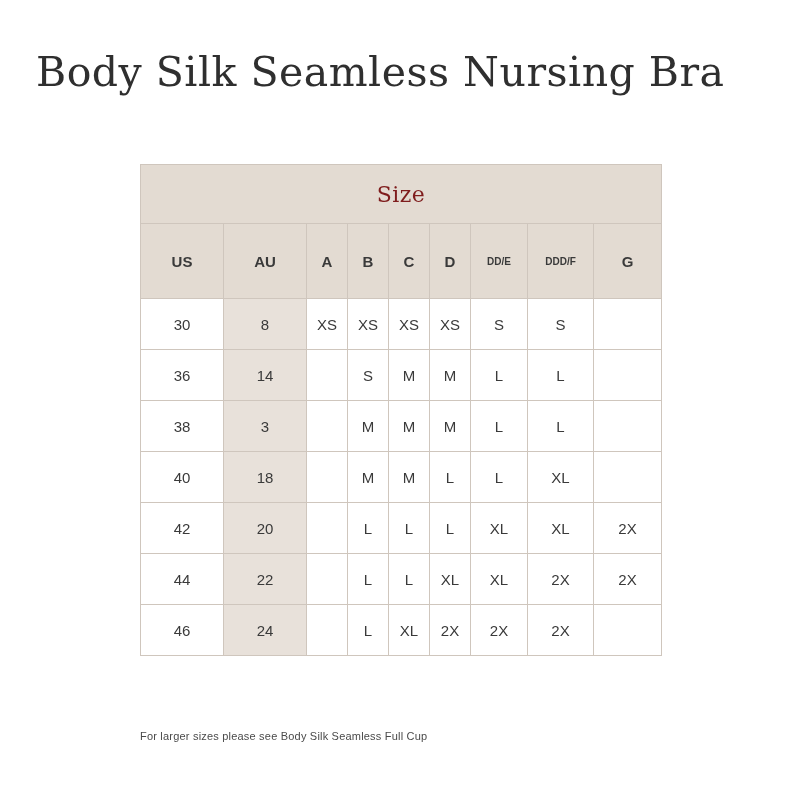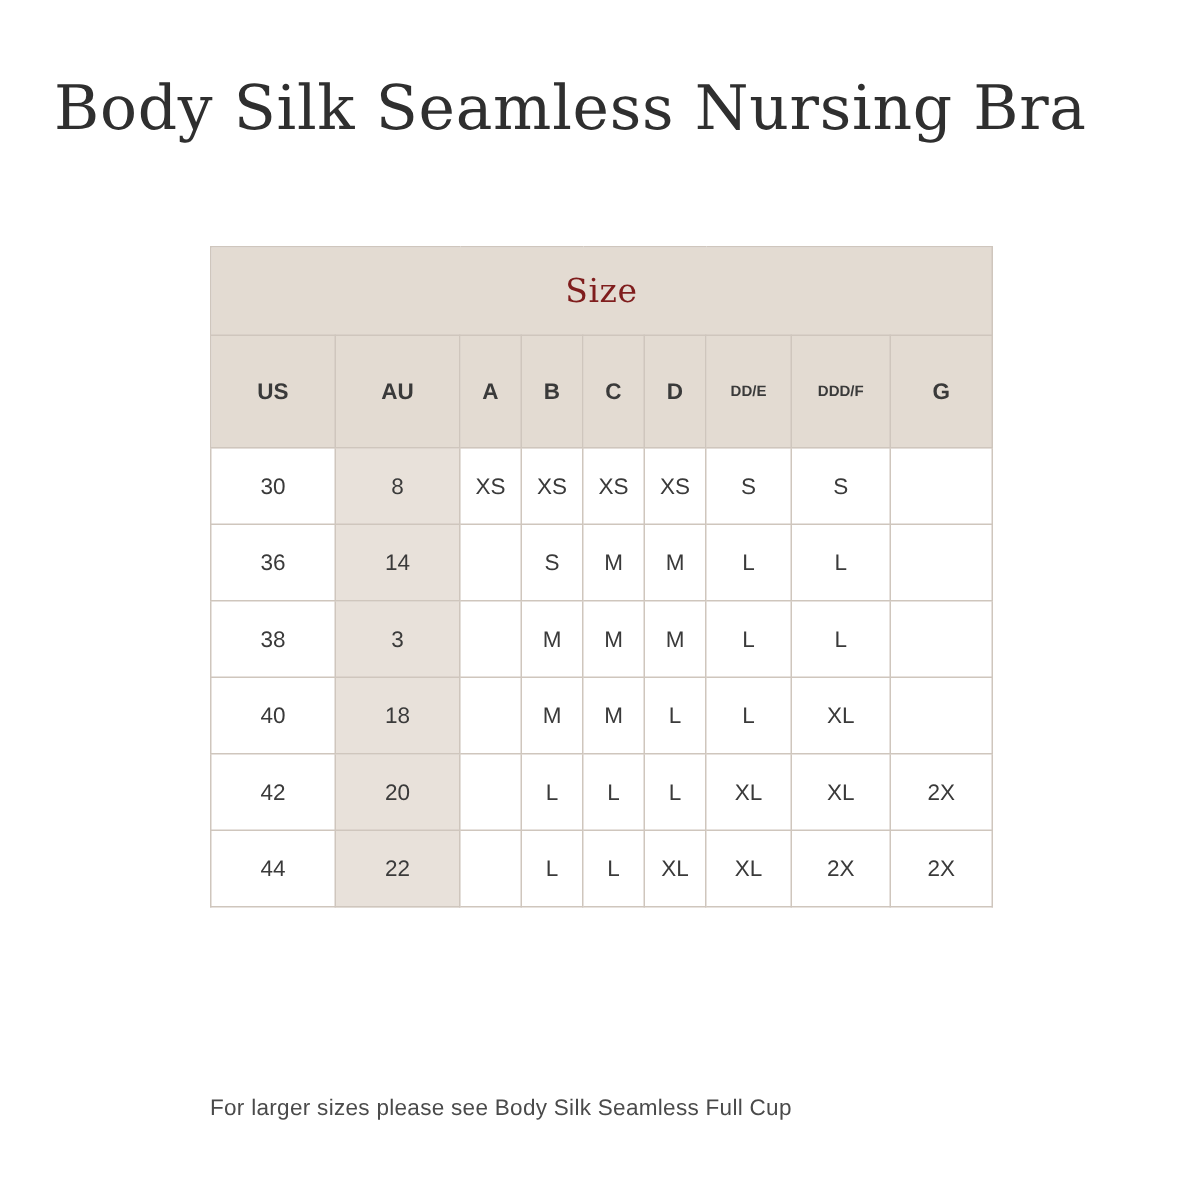--- a/index.html
+++ b/index.html
@@ -80,21 +80,21 @@
     background: #ffffff !important;
     margin-top: 32px;
   }
   .grid-cell {
     border: 1px solid #cfc6bd !important;
   }
   .note {
     position: absolute;
     top: 730px;
     left: 140px;
-    font-size: 15px;
+    font-size: 11px;
     color: #4a4a4a;
     letter-spacing: 0.2px;
   }
 </style>
 </head>
 <body>
 
 <div class="page">
 
   <div class="title">Body Silk Seamless Nursing Bra</div>
@@ -187,19 +187,30 @@
           <td class="grid-cell us-cell">44</td>
           <td class="grid-cell au-cell">22</td>
           <td class="grid-cell"></td>
           <td class="grid-cell">L</td>
           <td class="grid-cell">L</td>
           <td class="grid-cell">XL</td>
           <td class="grid-cell">XL</td>
           <td class="grid-cell">2X</td>
           <td class="grid-cell">2X</td>
         </tr>
+        <tr>
+          <td class="grid-cell us-cell">46</td>
+          <td class="grid-cell au-cell">24</td>
+          <td class="grid-cell"></td>
+          <td class="grid-cell">L</td>
+          <td class="grid-cell">XL</td>
+          <td class="grid-cell">2X</td>
+          <td class="grid-cell">2X</td>
+          <td class="grid-cell">2X</td>
+          <td class="grid-cell"></td>
+        </tr>
       </tbody>
     </table>
   </div>
 
   <div class="note">For larger sizes please see Body Silk Seamless Full Cup</div>
 
 </div>
 
 </body></html>

